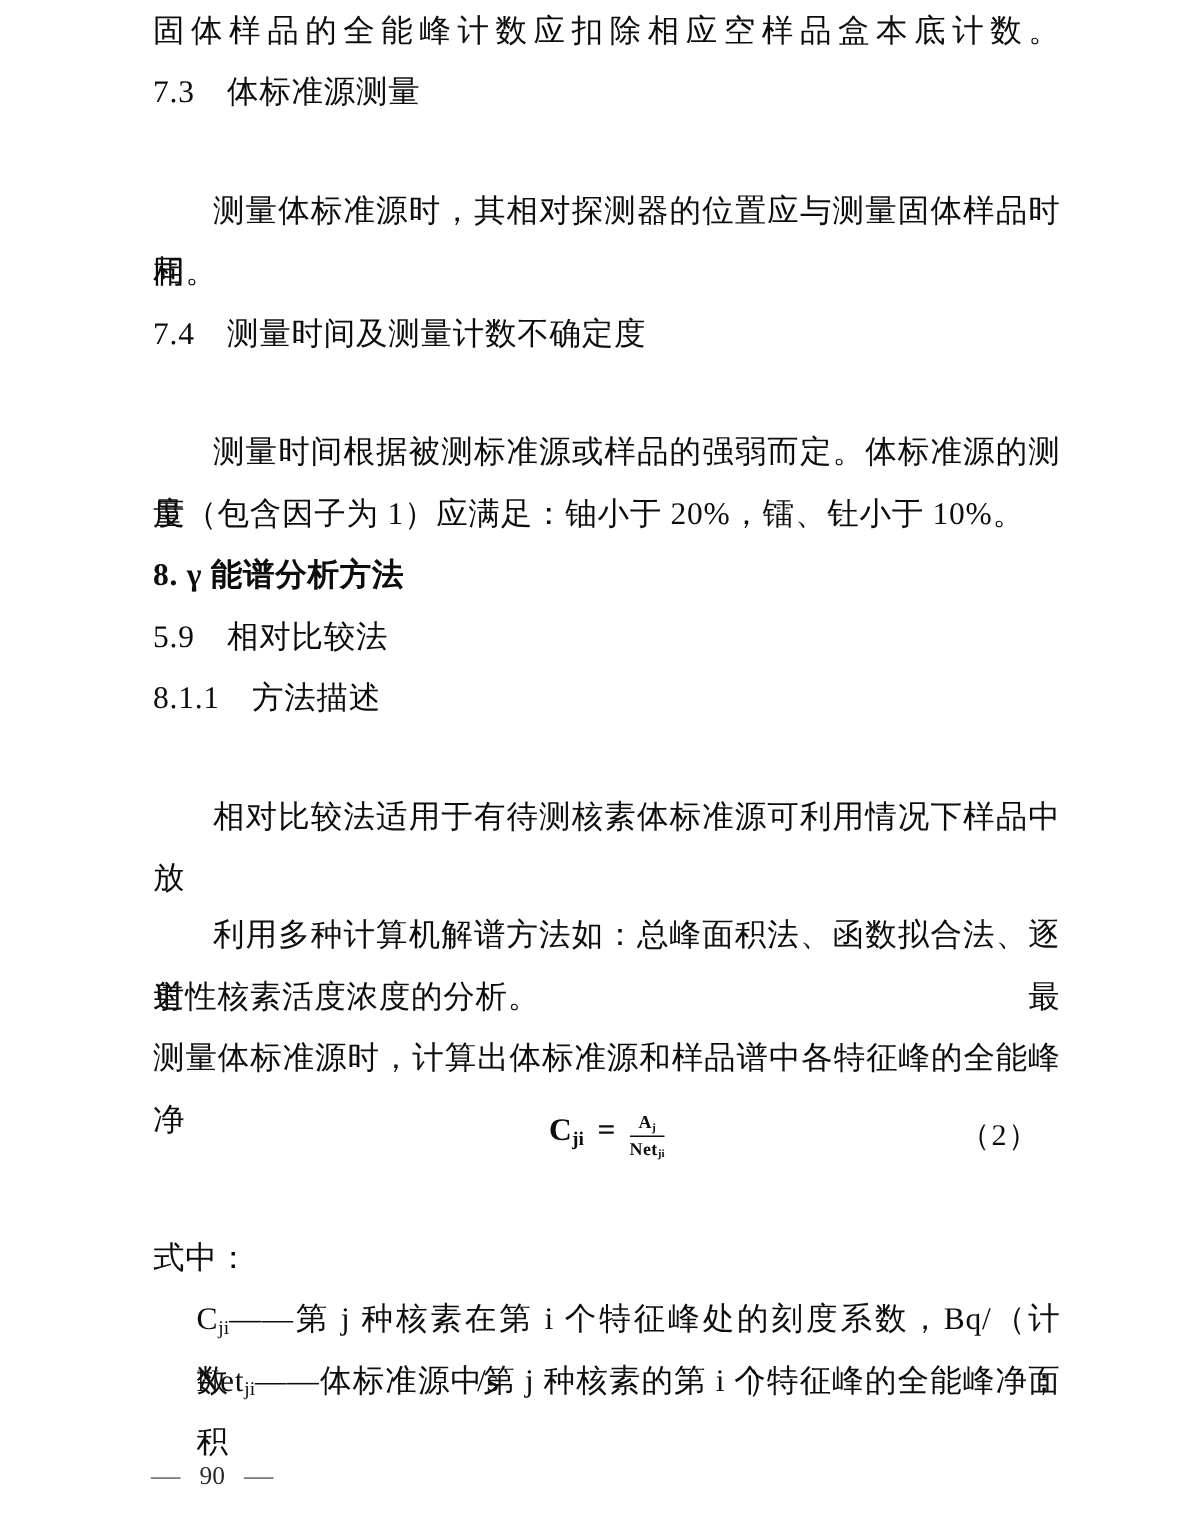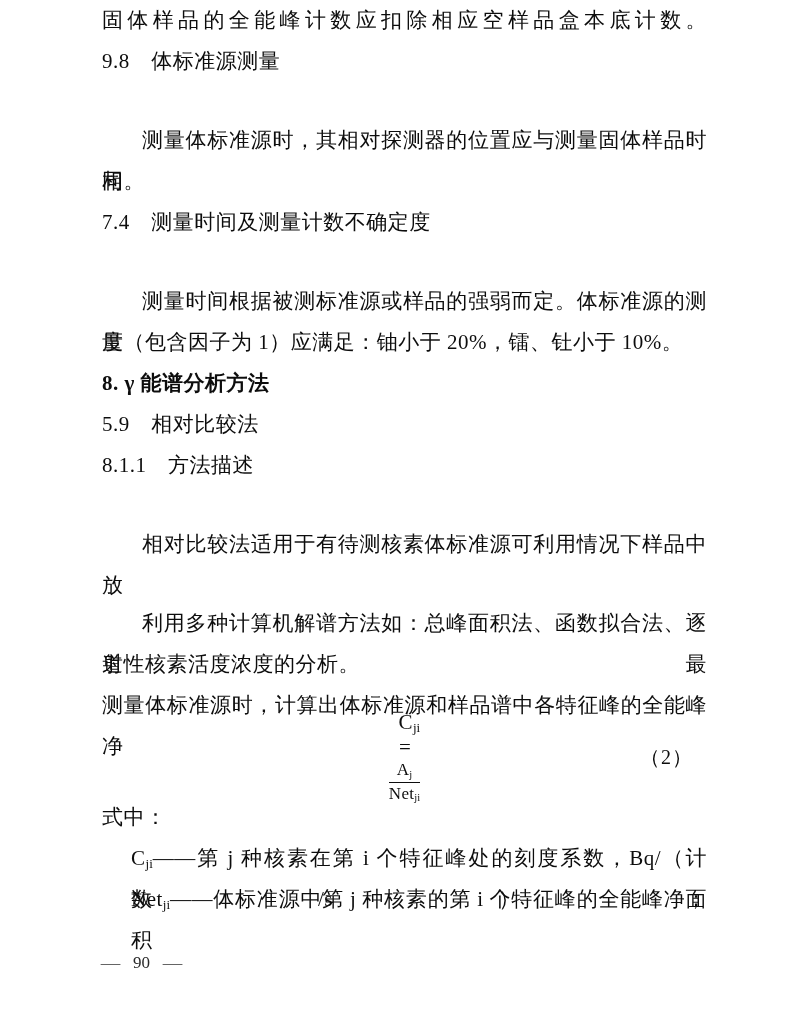--- a/index.html
+++ b/index.html
@@ -36,72 +36,71 @@
   
   .eq-row {
     height: 62px;
     position: relative;
     display: flex;
     align-items: center;
     justify-content: center;
   }
   .eq-expr {
     display: inline-flex;
-    align-items: flex-end;
-    font-weight: normal;
+    align-items: flex-start;
+    font-weight: bold;
     font-size: 21px;
     letter-spacing: 0.3px;
-    flex-direction: column;
   }
   .eq-sign { margin: 0 9px; }
   .frac {
     display: inline-flex;
     flex-direction: column;
     align-items: center;
-    font-size: 17px;
+    font-size: 12px;
     line-height: 1.18;
   }
   .frac-num {
     border-bottom: 1.6px solid #0d0d0d;
     align-self: stretch;
     text-align: center;
     padding: 0 6px 1px 6px;
   }
   .frac-den { padding-top: 1px; }
   .eq-num {
     position: absolute;
     right: 14px;
     top: 50%;
     transform: translateY(-50%);
     font-size: 20px;
     font-weight: normal;
     letter-spacing: 1px;
   }
-  .where-row { margin-top: 9px; }
+  .where-row { margin-top: 30px; }
   
   .pagenum {
     margin-top: 22px;
     height: 41px;
     display: flex;
     align-items: center;
     gap: 14px;
     font-size: 17px;
     color: #2a2a2a;
   }
   .pagenum .dash { color: #4a4a4a; transform: scaleX(1.15); display: inline-block; }
 </style>
 </head>
 <body>
 
 <div class="page">
   <div class="content">
 
     <div class="line jt">固体样品的全能峰计数应扣除相应空样品盒本底计数。</div>
 
-    <div class="line">9.8　体标准源测量</div>
+    <div class="line">7.3　体标准源测量</div>
 
     <div class="line jt indent">测量体标准源时，其相对探测器的位置应与测量固体样品时相</div>
     <div class="line">同。</div>
 
     <div class="line">7.4　测量时间及测量计数不确定度</div>
 
     <div class="line jt indent">测量时间根据被测标准源或样品的强弱而定。体标准源的测量</div>
     <div class="line">度（包含因子为 1）应满足：铀小于 20%，镭、钍小于 10%。</div>
 
     <div class="line bold">8. γ 能谱分析方法</div>

